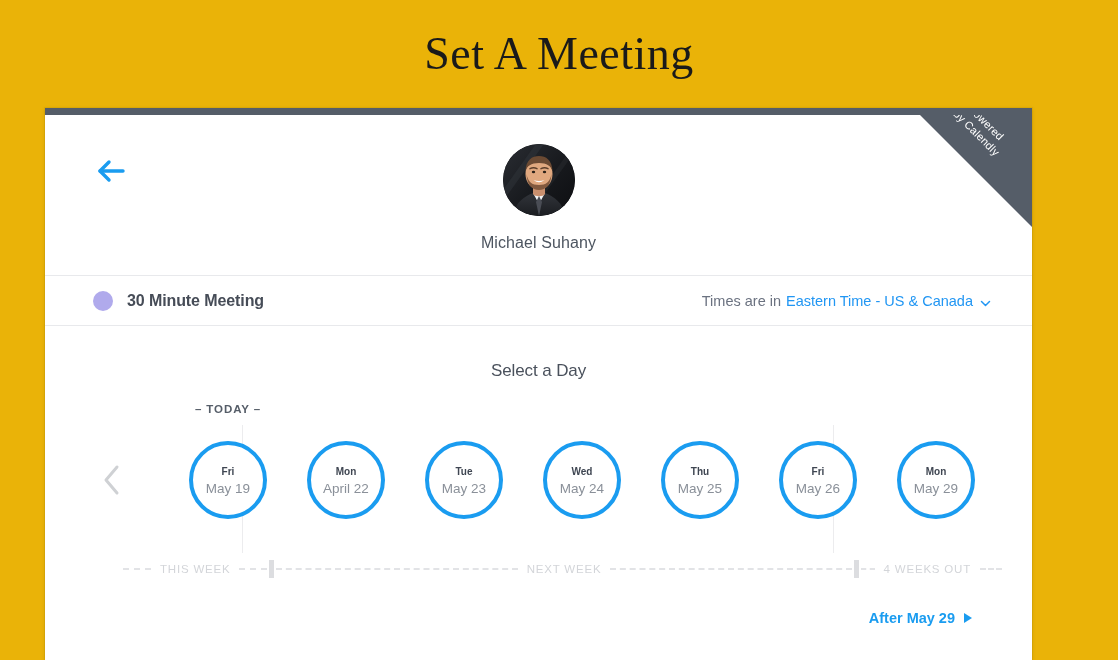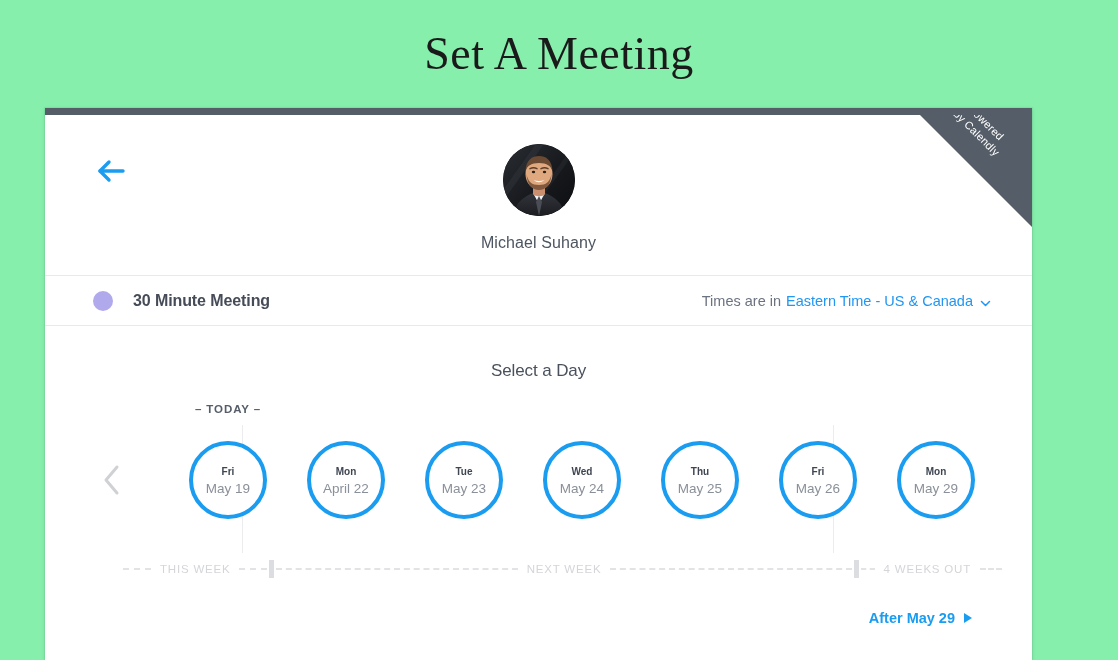--- a/index.html
+++ b/index.html
@@ -9,21 +9,21 @@
     height: 660px;
     overflow: hidden;
     background: #ffffff;
     font-family: "Liberation Sans", sans-serif;
   }
 
   #root {
     position: relative;
     width: 1118px;
     height: 660px;
-    background: #86efac;
+    background: #eab308;
   }
 
   
   .page-title {
     position: absolute;
     top: 24px;
     left: 0;
     width: 1118px;
     text-align: center;
     font-family: "Liberation Serif", "DejaVu Serif", serif;
@@ -138,21 +138,21 @@
     width: 987px;
     height: 49px;
   }
   .meta-left {
     position: absolute;
     left: 48px;
     top: 0;
     height: 49px;
     display: flex;
     align-items: center;
-    gap: 20px;
+    gap: 14px;
   }
   .event-dot {
     width: 20px;
     height: 20px;
     border-radius: 50%;
     background: #b0aaec;
   }
   .event-name {
     font-size: 16px;
     font-weight: bold;

